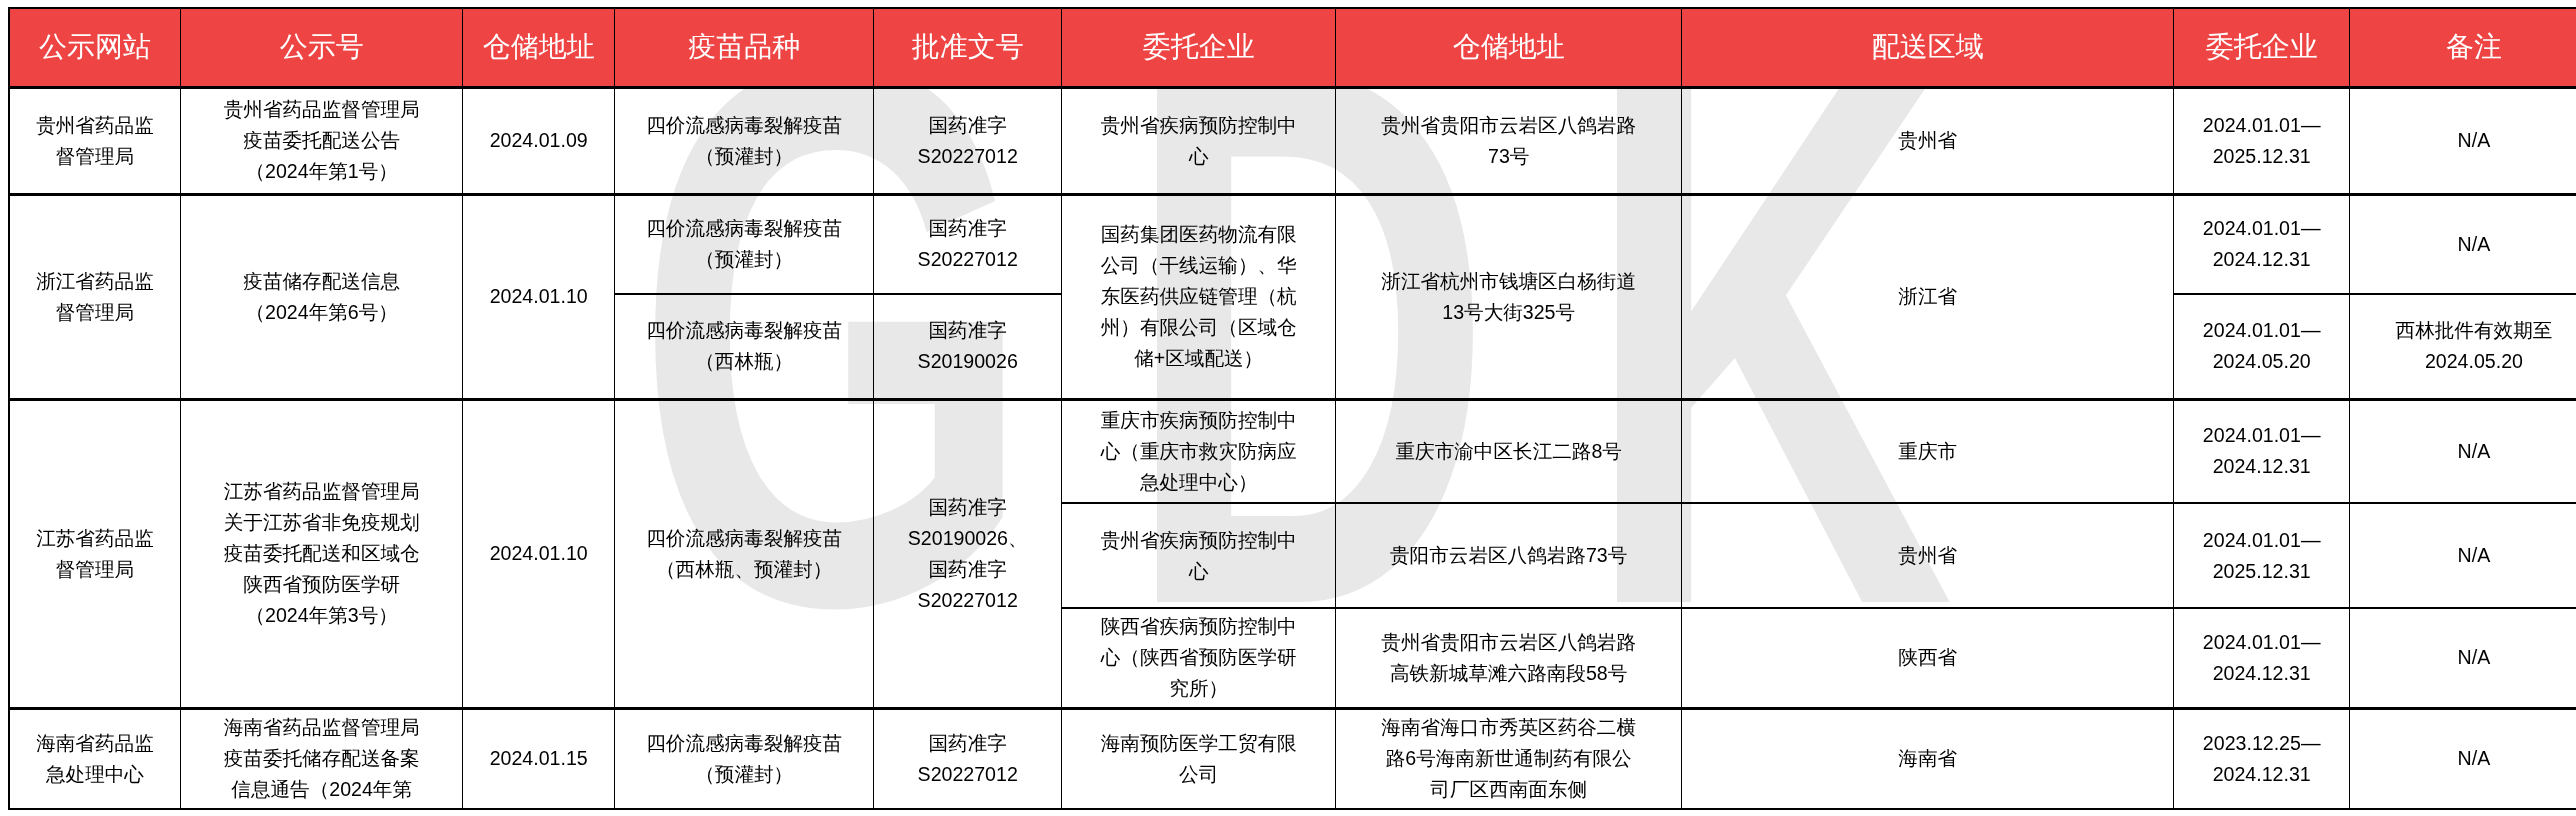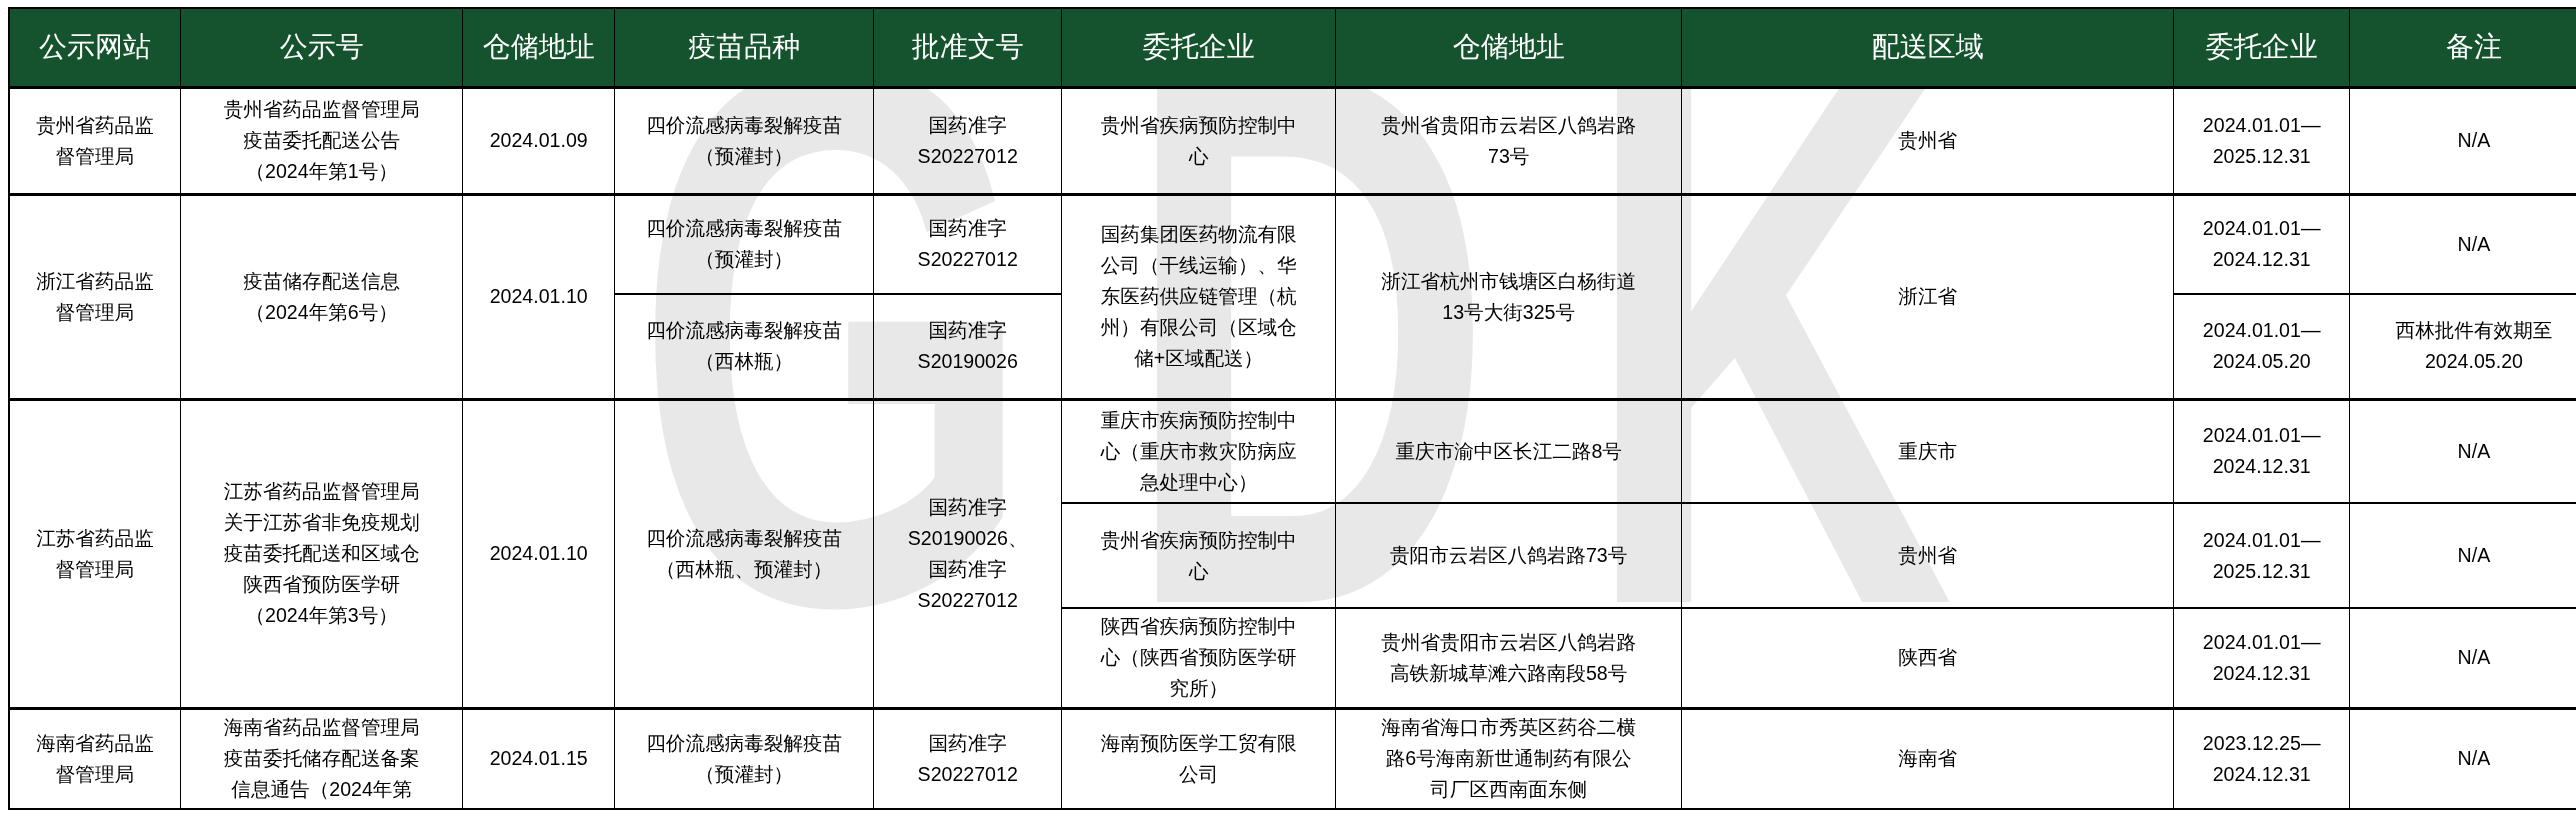--- a/index.html
+++ b/index.html
@@ -20,21 +20,21 @@
     border:2.1px solid #000;
   }
   .grid th,.grid td{
     border:1.5px solid #000;
     border-top-width:2.1px;border-bottom-width:2.1px;
     text-align:center;vertical-align:middle;
     white-space:pre-line;padding:0 5.2px;
     overflow:hidden;
   }
   .grid thead th{
-    background:#14532d;color:#ffffff;
+    background:#ef4444;color:#ffffff;
     font-size:28px;font-weight:normal;
     height:77px;border-bottom-width:2.6px;
   }
   .grid td{font-size:19.6px;line-height:31px;background:transparent;}
   tr.group-start td{border-top-width:3.1px;}
   tr.h-r1{height:107px;}
   tr.h-r2a{height:100px;}
   tr.h-r2b{height:105px;}
   tr.h-r3a{height:104px;}
   tr.h-r3b{height:105px;}
@@ -169,21 +169,21 @@
       <td>贵州省贵阳市云岩区八鸽岩路
 高铁新城草滩六路南段58号</td>
       <td>陕西省</td>
       <td>2024.01.01—
 2024.12.31</td>
       <td>N/A</td>
     </tr>
 
     <tr class="group-start h-r4">
       <td>海南省药品监
-督管理局</td>
+急处理中心</td>
       <td>海南省药品监督管理局
 疫苗委托储存配送备案
 信息通告（2024年第</td>
       <td>2024.01.15</td>
       <td>四价流感病毒裂解疫苗
 （预灌封）</td>
       <td>国药准字
 S20227012</td>
       <td>海南预防医学工贸有限
 公司</td>

